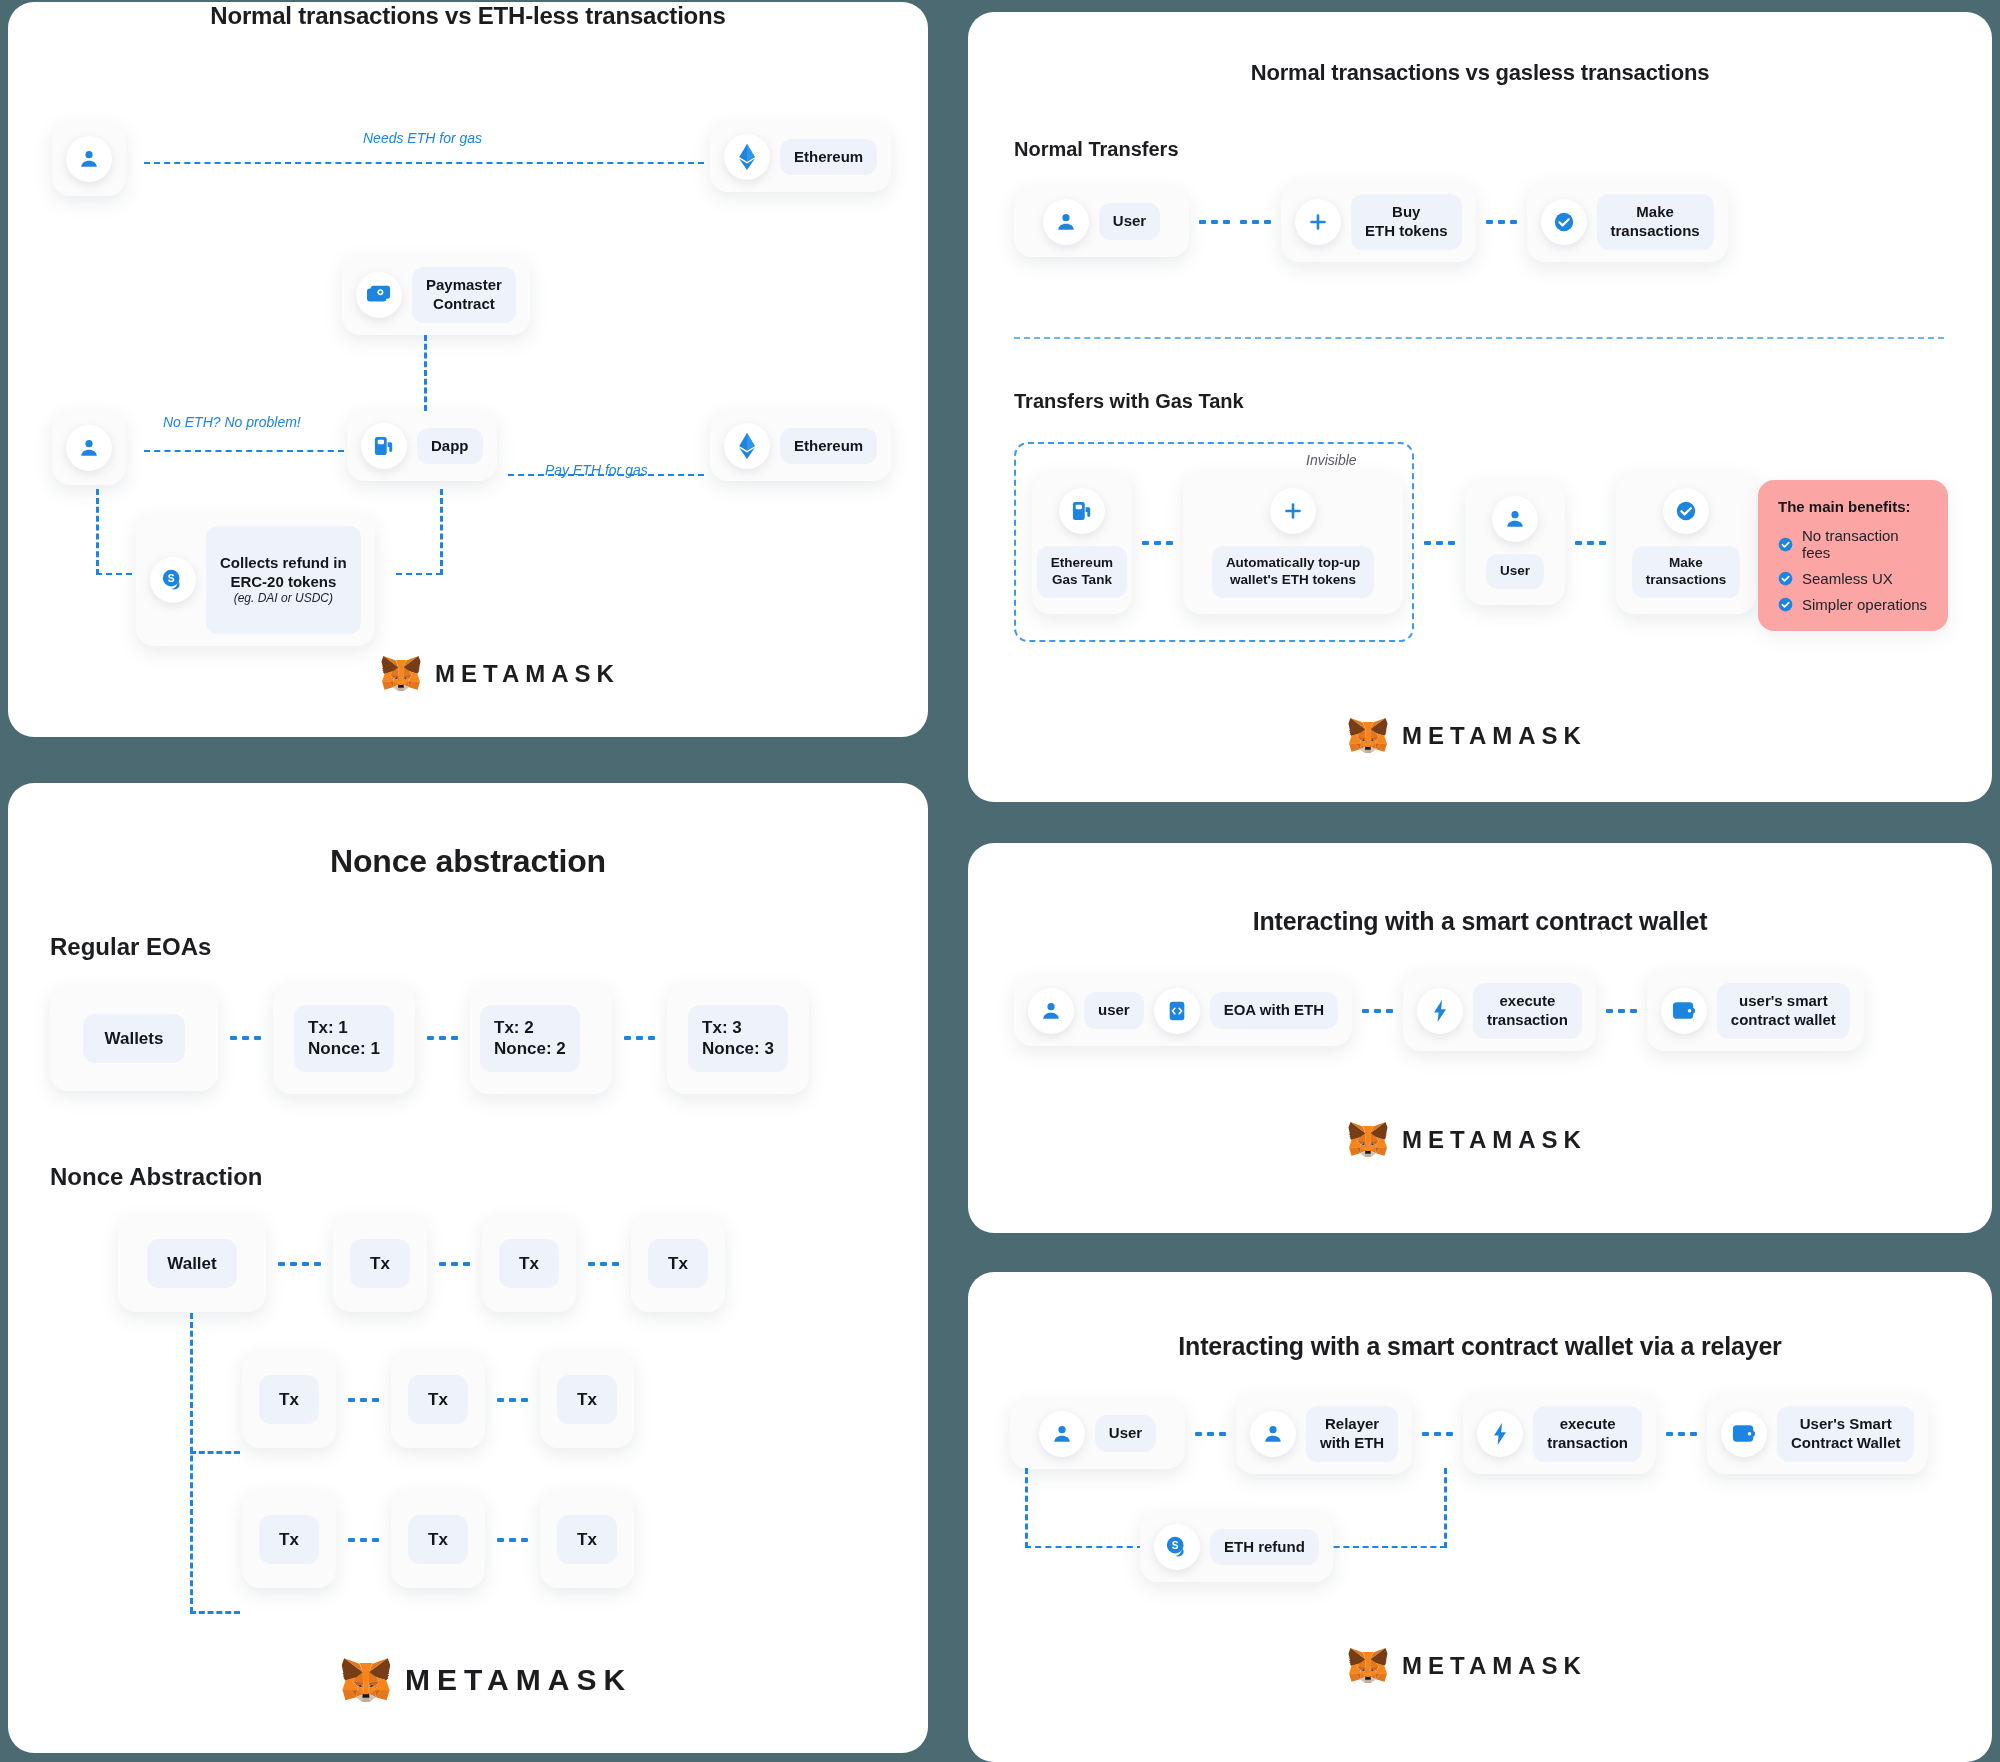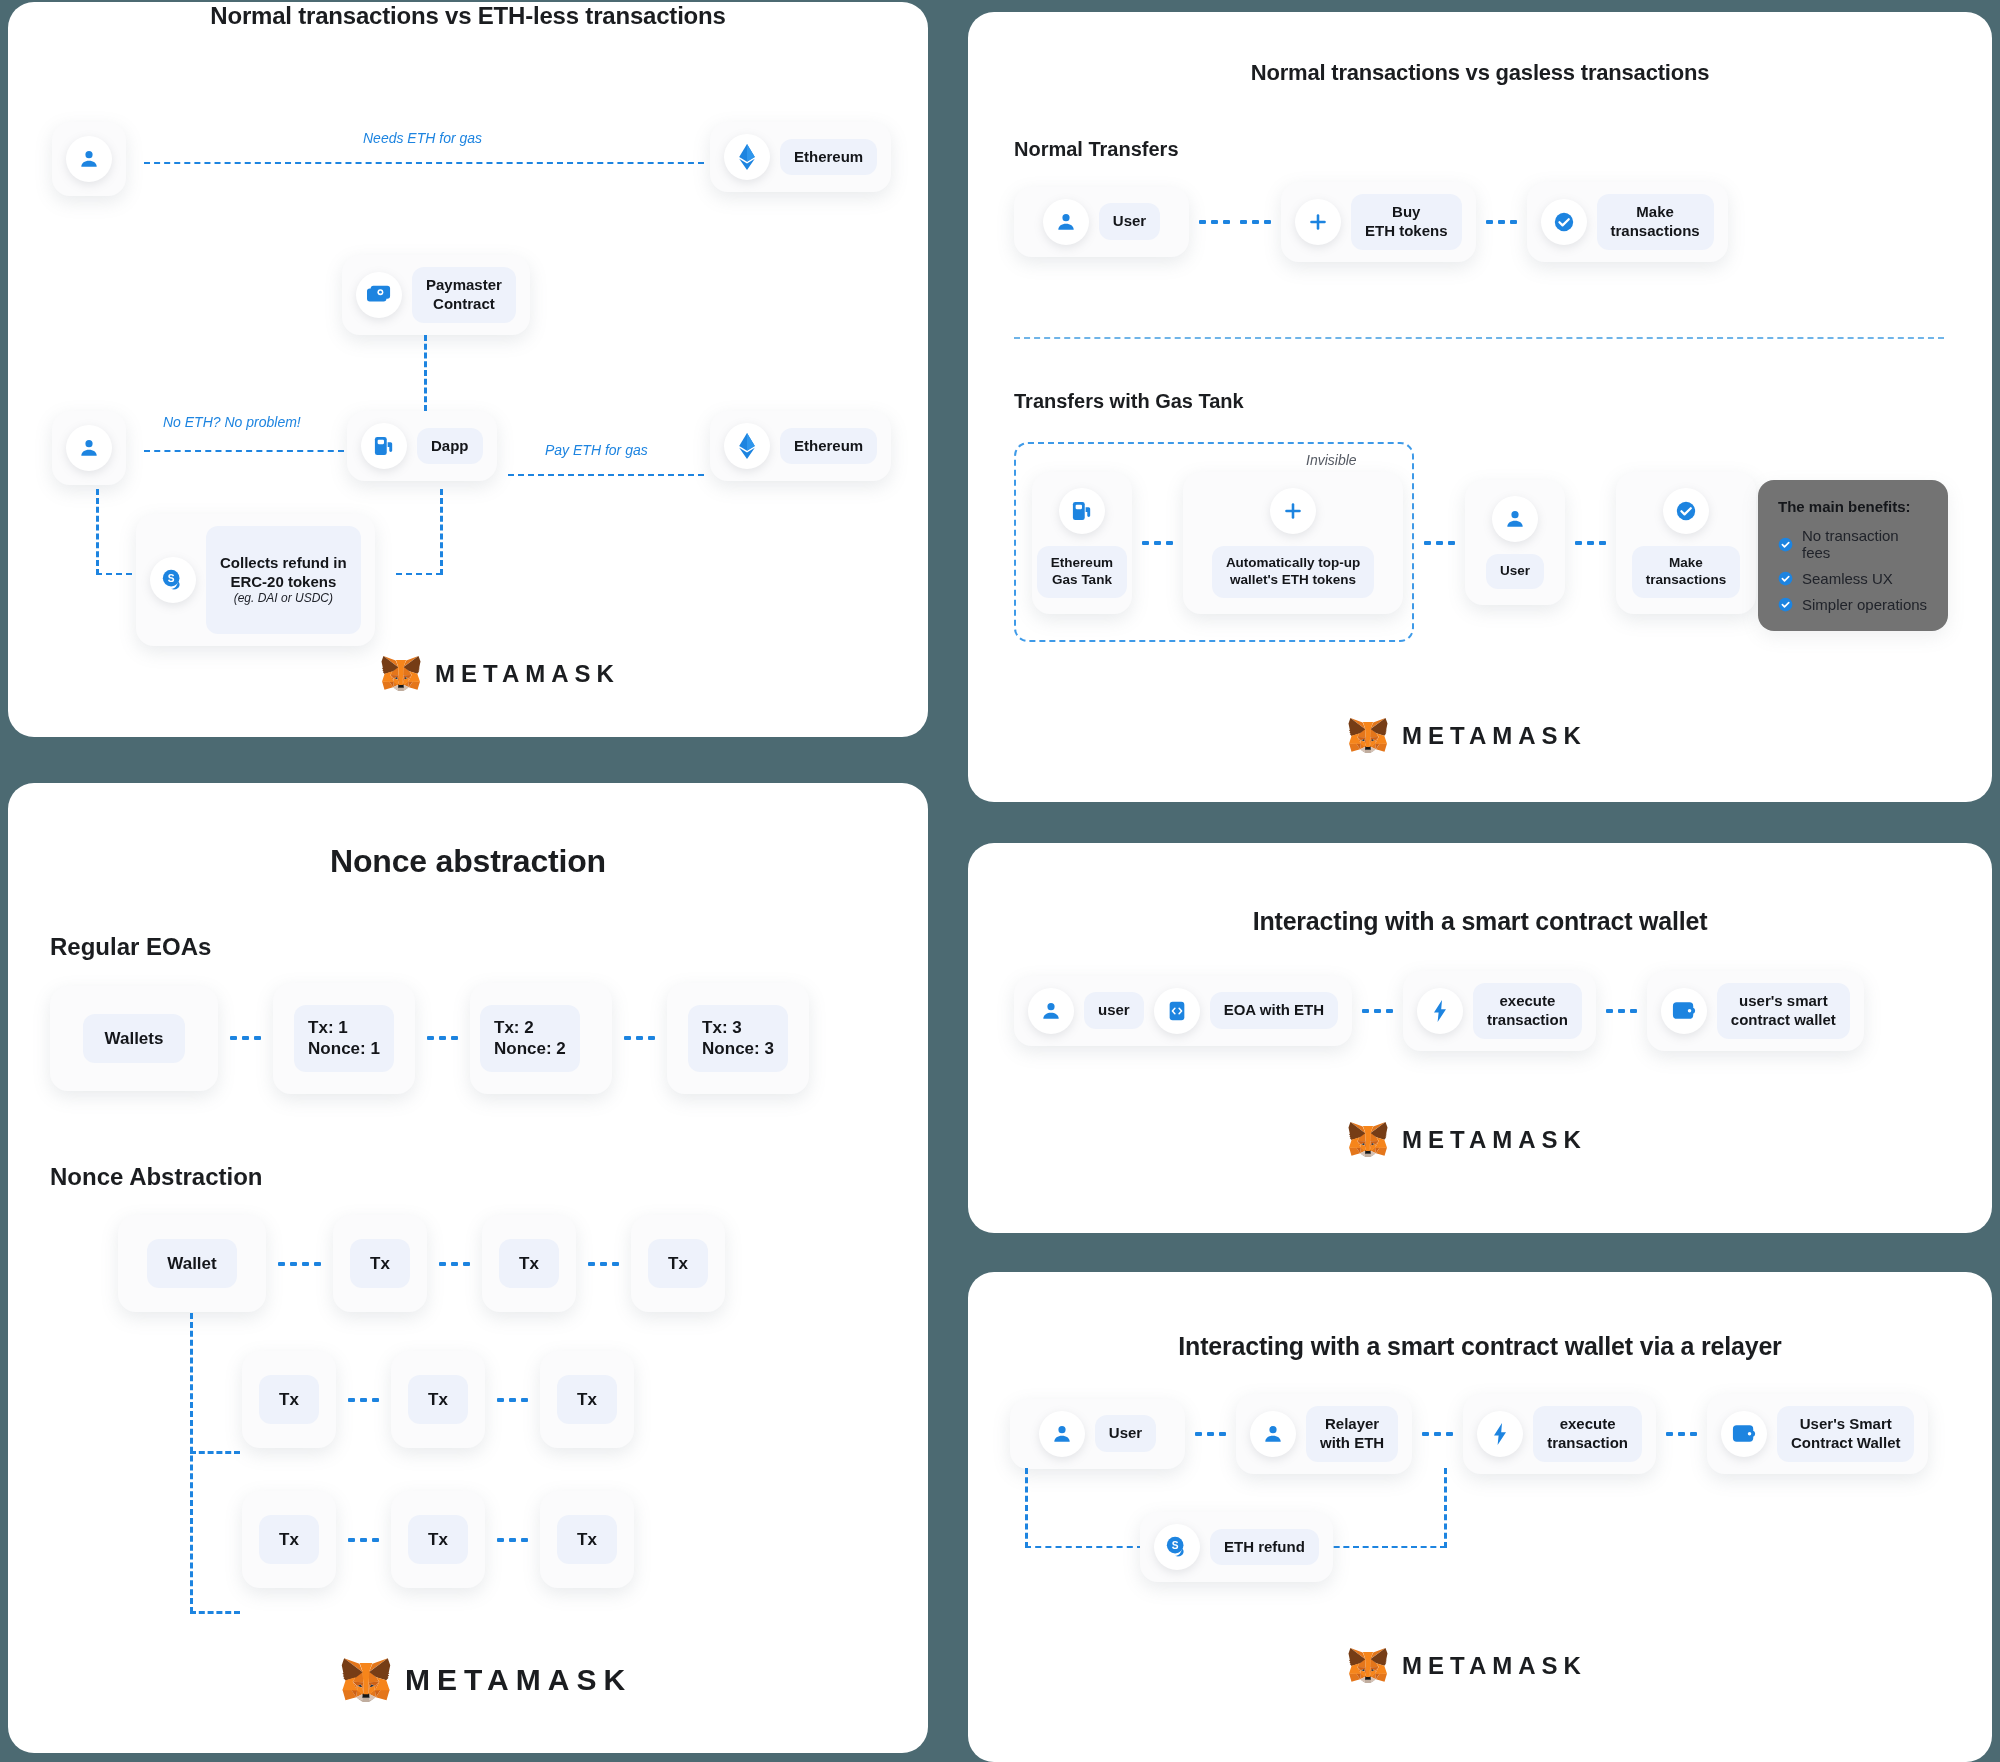--- a/index.html
+++ b/index.html
@@ -108,21 +108,21 @@
   .mm-word {
     font-size: 24px;
     letter-spacing: 6px;
     font-weight: bold;
     color: #1b1d20;
   }
   .mm-word.big { font-size: 30px; letter-spacing: 7px; }
 
   
   .benefits {
-    background: #737373;
+    background: #fca5a5;
     border-radius: 16px;
     padding: 18px 20px;
     box-shadow: 0 6px 18px rgba(120,130,140,0.12);
   }
   .benefits h4 { font-size: 15px; color:#14161a; margin-bottom: 12px; }
   .benefits li {
     list-style: none;
     display:flex; align-items:center; gap: 9px;
     font-size: 15px; color: #20232a; margin-bottom: 9px;
   }
@@ -187,21 +187,21 @@
           </svg>
       </span>
       <span class="chip">Paymaster
 Contract</span>
     </div>
 
     <div class="vdash" style="left:416px; top:333px; height:76px;"></div>
 
     <div class="edge-label" style="left:155px; top:412px;">No ETH? No problem!</div>
     <div class="hdash thin" style="left:136px; top:448px; width:200px;"></div>
-    <div class="edge-label" style="left:537px; top:440px;">Pay ETH for gas</div>
+    <div class="edge-label" style="left:537px; top:460px;">Pay ETH for gas</div>
     <div class="hdash thin" style="left:500px; top:472px; width:196px;"></div>
 
     <div class="node" style="position:absolute; left:44px; top:409px; padding:14px;">
       <span class="ico">
         <svg width="22" height="22" viewBox="0 0 24 24" fill="#1d84e0">
             <circle cx="12" cy="7.3" r="3.9"></circle>
             <path d="M3.6 20.4c0-4.2 3.8-6.6 8.4-6.6s8.4 2.4 8.4 6.6z"></path>
           </svg>
       </span>
     </div>

